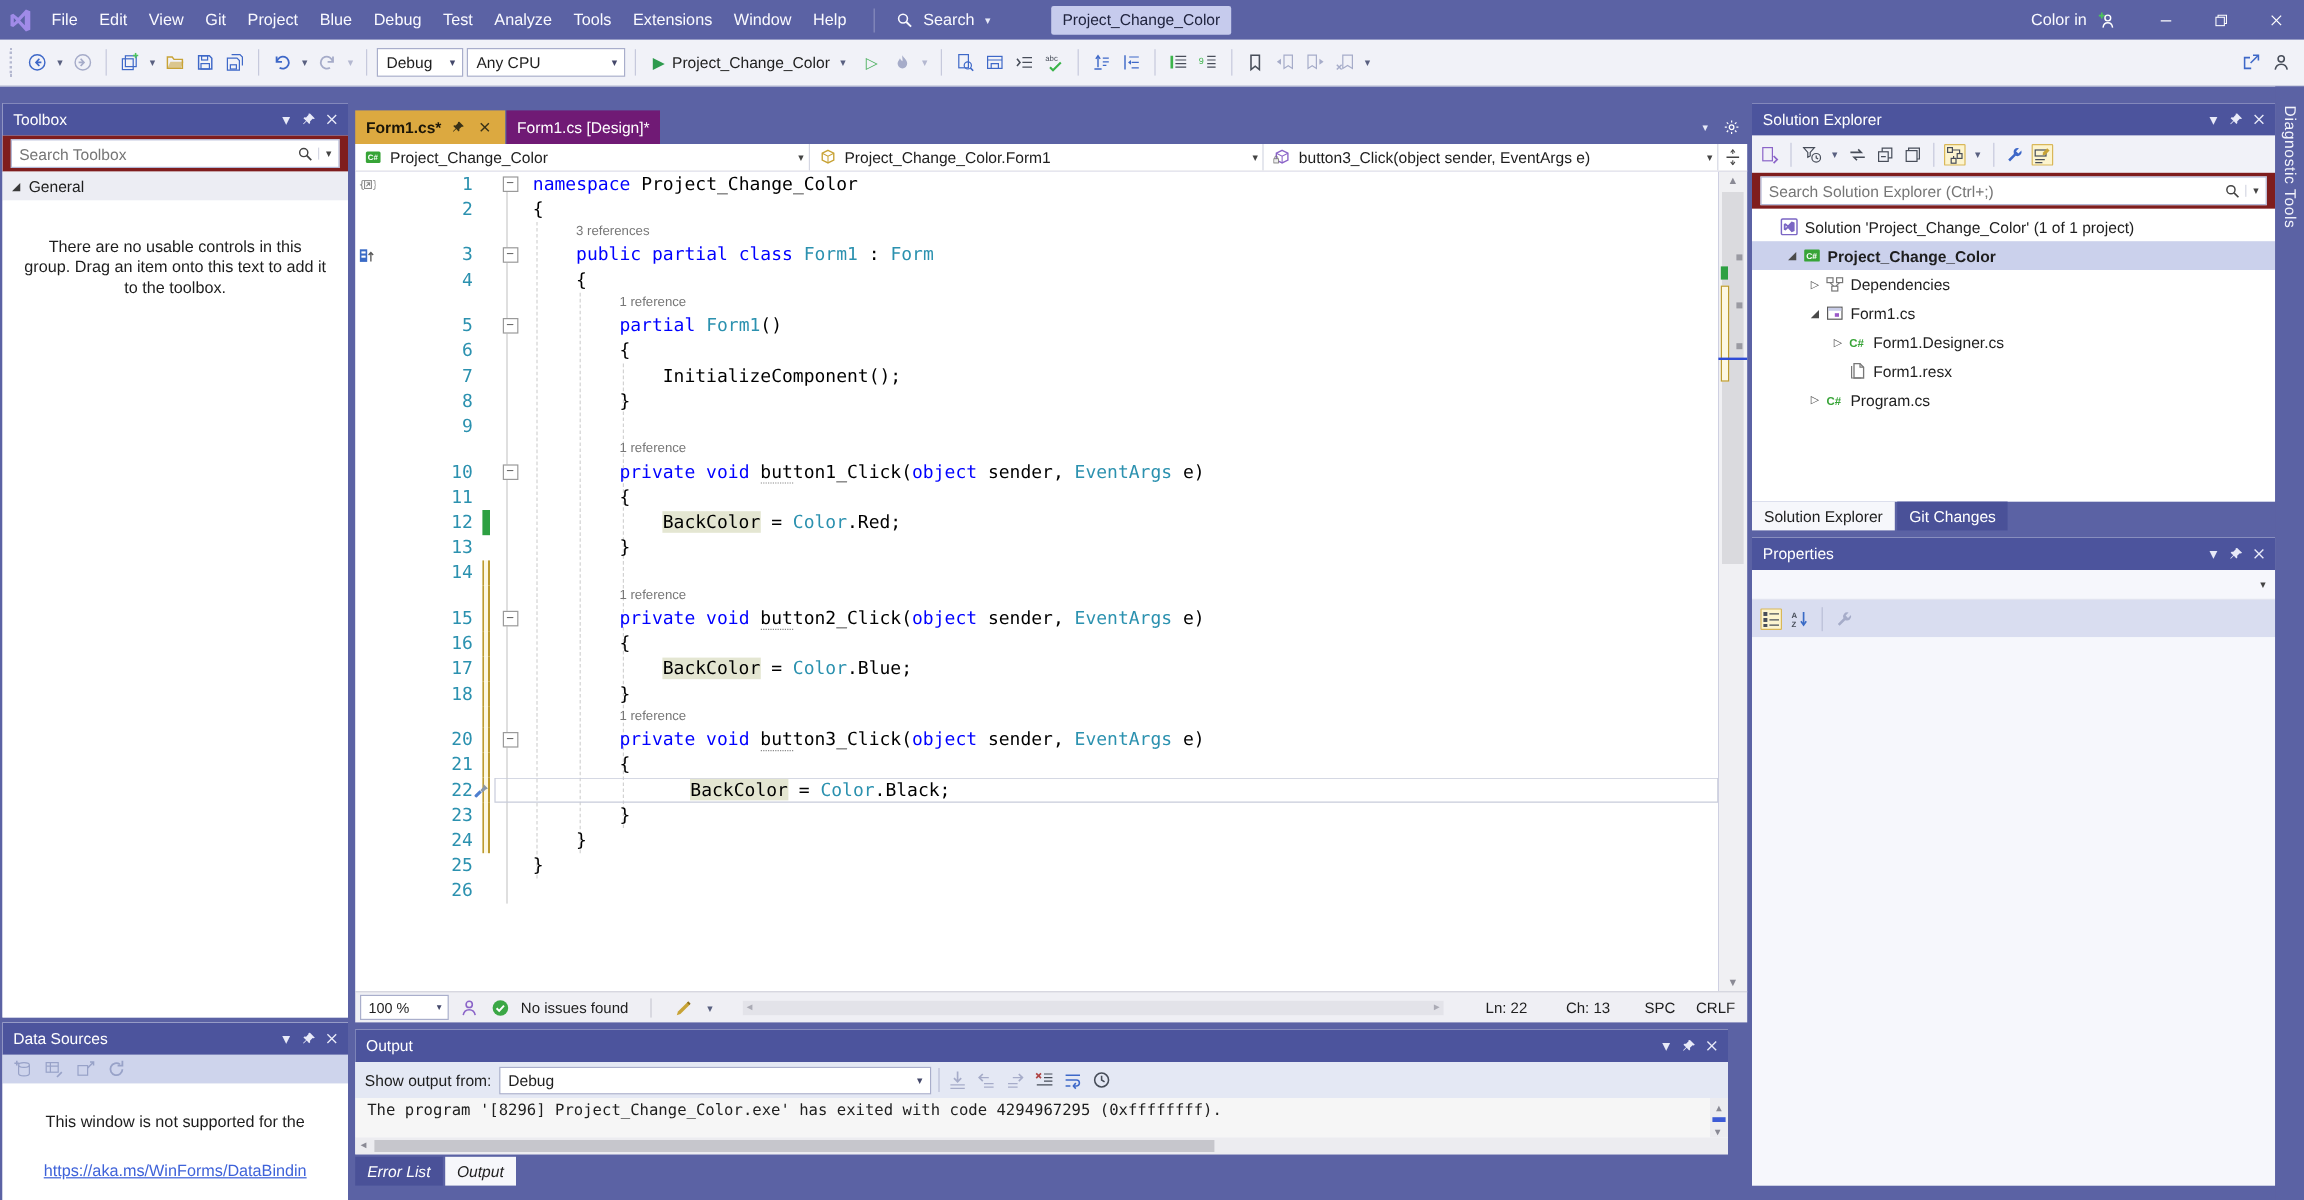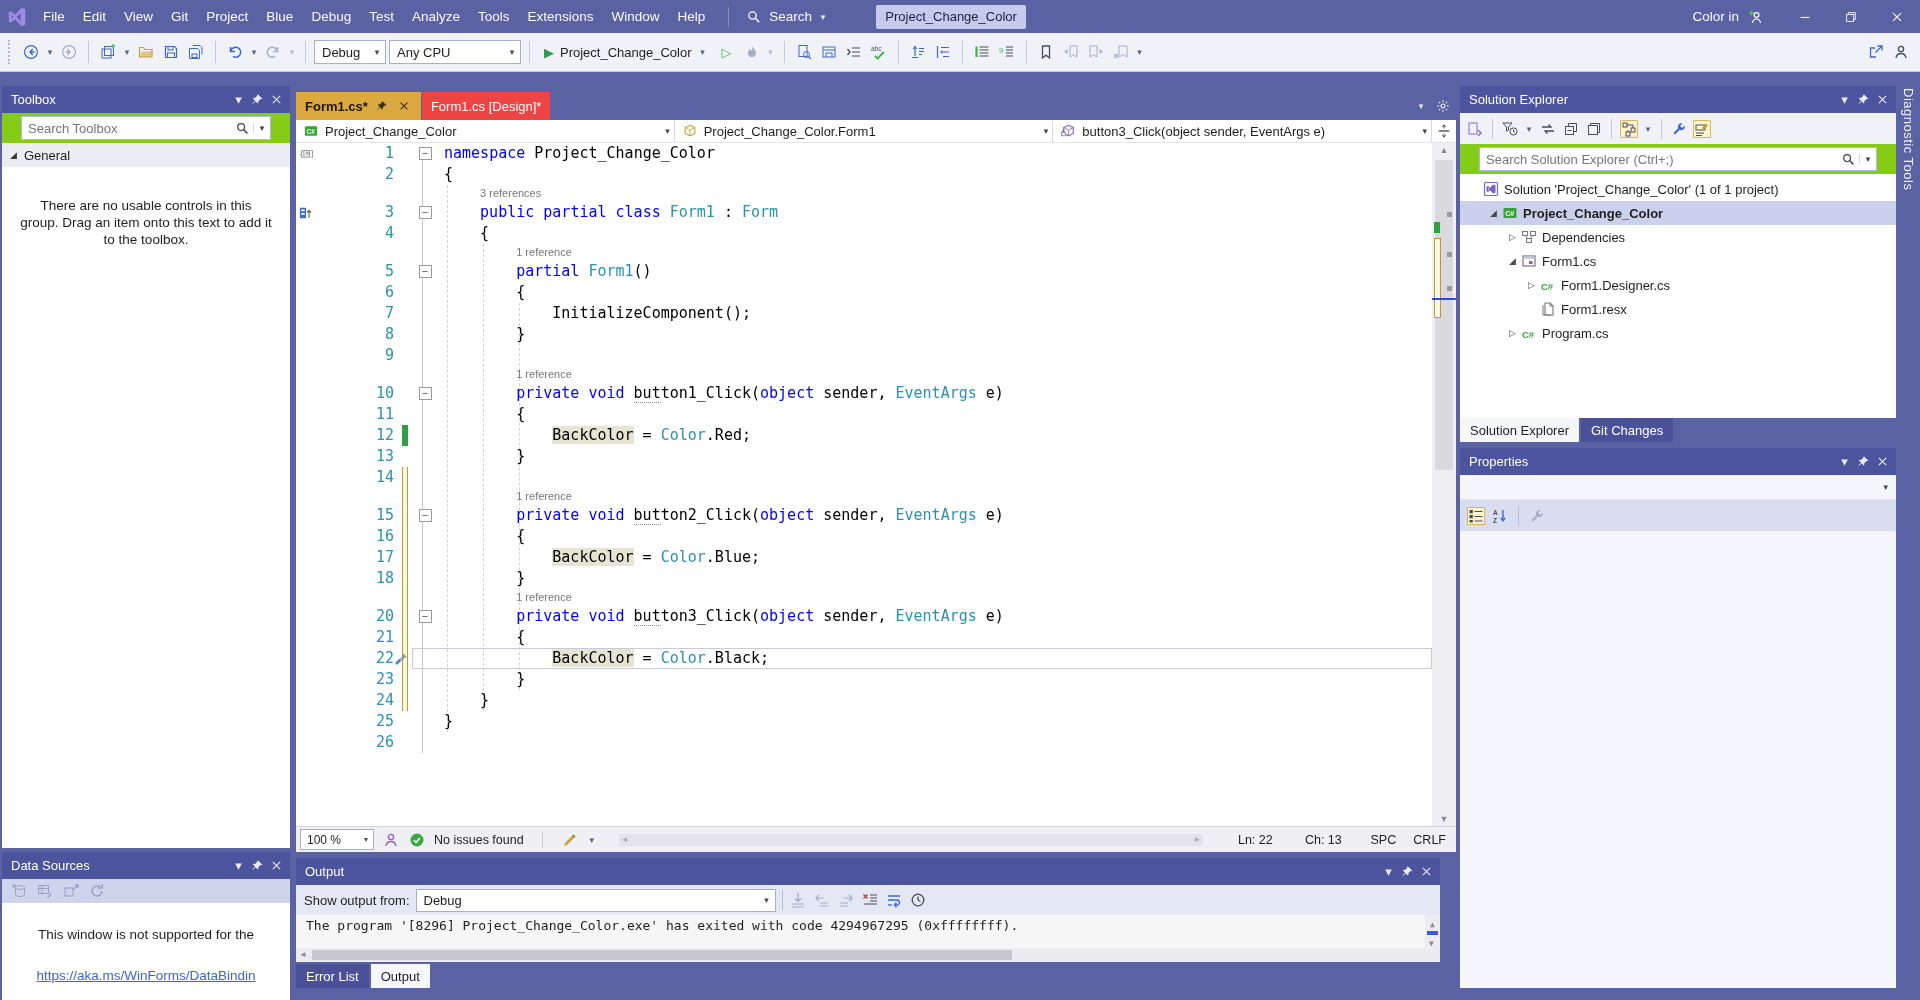--- a/index.html
+++ b/index.html
@@ -30,21 +30,21 @@
   .combo .carr{width:16px;text-align:center;font-size:9px;color:#44486A;}
   .runbtn{display:flex;align-items:center;gap:6px;padding:0 6px;height:26px;font-size:13px;}
   .playtri{color:#2E9B4E;font-size:13px;}
   .flex1{flex:1;}
   
   .panel{position:absolute;background:#F4F5FA;display:flex;flex-direction:column;overflow:hidden;}
   .phead{height:27px;min-height:27px;background:#4C549D;color:#FFF;display:flex;align-items:center;padding:0 4px 0 9px;font-size:13px;}
   .phead .sp{flex:1;}
   .phead .hic{width:19px;height:19px;display:flex;align-items:center;justify-content:center;color:#E8EAF8;}
   .phead .hic svg{width:13px;height:13px;}
-  .searchrow{padding:3px 19px;background:#84cc16;}
+  .searchrow{padding:3px 7px;background:#7f1d1d;}
   .searchbox{height:24px;background:#fff;border:1px solid #B3B8D6;display:flex;align-items:center;}
   .searchbox input{flex:1;border:none;outline:none;font-size:13px;padding:0 6px;font-family:"Liberation Sans",sans-serif;color:#333;background:transparent;}
   .searchbox input::placeholder{color:#767676;}
   .searchbox .mag{width:22px;color:#444;display:flex;justify-content:center;}
   .searchbox .mag svg{width:13px;height:13px;}
   .searchbox .sdrop{width:17px;border-left:1px solid #D5D7E3;text-align:center;font-size:9px;color:#444;}
   
   .tb-general{height:24px;background:#ECEDF3;display:flex;align-items:center;gap:7px;padding:0 8px;font-size:13px;color:#1E1E1E;}
   .tb-exp{font-size:9px;color:#3A3A3A;}
   .tb-body{flex:1;background:#fff;display:flex;justify-content:center;}
@@ -52,21 +52,21 @@
   .ds-tools{height:24px;background:#CED4EC;display:flex;align-items:center;gap:8px;padding:0 8px;}
   .ds-tools .ic{color:#98A2C8;}
   .ds-body{flex:1;background:#fff;text-align:center;font-size:13.5px;overflow:hidden;}
   .ds-msg{margin-top:24px;white-space:nowrap;}
   .ds-link{margin-top:26px;color:#3E62D9;text-decoration:underline;white-space:nowrap;}
   
   .tabrow{position:absolute;left:296px;top:92px;width:1160px;height:28px;display:flex;align-items:stretch;}
   .dtab{display:flex;align-items:center;gap:6px;padding:0 9px;font-size:13px;}
   .dtab.active{background:#DCA940;color:#1B1608;font-weight:bold;}
   .dtab.active .hic{color:#3A3217;}
-  .dtab.inactive{background:#ef4444;color:#fff;margin-left:1px;}
+  .dtab.inactive{background:#701a75;color:#fff;margin-left:1px;}
   .dtab .hic{display:flex;width:16px;height:16px;align-items:center;justify-content:center;}
   .dtab .hic svg{width:12px;height:12px;}
   .tabrow-right{margin-left:auto;display:flex;align-items:center;gap:8px;color:#E8EAF8;padding-right:4px;}
   .tabrow-right .ic svg{width:14px;height:14px;}
   
   .crumbs{position:absolute;left:296px;top:120px;width:1160px;height:23px;background:#fff;display:flex;border-bottom:1px solid #E4E4EA;}
   .crumb{flex:1;display:flex;align-items:center;gap:5px;padding:0 4px 0 6px;border-right:1px solid #D5D7E3;font-size:13px;color:#1E1E1E;overflow:hidden;white-space:nowrap;}
   .crumb .carr{margin-left:auto;font-size:9px;color:#444;pad:0 4px;}
   .crumb .ic svg{width:14px;height:14px;}
   .crumb-split{width:24px;display:flex;align-items:center;justify-content:center;color:#444;}
@@ -77,21 +77,21 @@
   .crow{display:flex;position:relative;}
   .coderow{height:21px;line-height:21px;}
   .lensrow{height:17px;line-height:17px;}
   .cg{width:34px;min-width:34px;display:flex;align-items:center;padding-left:3px;}
   .cg svg{width:14px;height:14px;}
   .cn{width:72px;min-width:72px;text-align:right;padding-right:8px;color:#2B91AF;}
   .cm{width:10px;min-width:10px;}
   .cm.green{background:linear-gradient(to right,#2DA042 0 6px,transparent 6px);}
   .cm.gold{background:linear-gradient(to right,#BD9B2F 0 1px,#FDF8E3 1px 5px,#BD9B2F 5px 6px,transparent 6px);}
   .cbody{flex:1;display:flex;}
-  .current .cbody{box-shadow:inset 0 0 0 1px #C8CCDA;}
+  .current .cbody{box-shadow:inset 0 0 0 1px #C8CCDA;gap:23px;}
   .cf{width:26px;min-width:26px;display:flex;justify-content:center;}
   .foldbox{width:13px;height:13px;margin-top:4px;border:1px solid #9A9A9A;background:#fff;color:#555;font-size:11px;line-height:10px;text-align:center;font-family:"Liberation Sans",sans-serif;}
   .ct{white-space:pre;}
   .lens{font-family:"Liberation Sans",sans-serif;font-size:11px;color:#777;align-self:flex-end;}
   .tk-kw{color:#0000FF;text-align:right;} .tk-ty{color:#2B91AF;} .tk-pl{color:#000;}
   .tk-hl{color:#000;background:#E4E6D2;}
   .tk-dots{color:#000;border-bottom:1.5px dotted #8A8A8A;}
   .screw{position:absolute;left:98px;top:3px;width:15px;height:15px;}
   .screw svg{width:15px;height:15px;}
   
@@ -109,21 +109,21 @@
   .output{left:296px;top:858px;width:1144px;height:104px;}
   .out-tools{height:30px;min-height:30px;background:#E4E8F4;display:flex;align-items:center;padding:0 8px;gap:6px;font-size:13px;}
   .out-combo{width:360px;height:23px;background:#fff;border:1px solid #A9AECB;display:flex;align-items:center;padding-left:7px;font-size:13px;}
   .out-combo .carr{margin-left:auto;width:16px;text-align:center;font-size:9px;color:#44486A;}
   .out-body{flex:1;background:#F6F6F6;position:relative;font-family:"DejaVu Sans Mono",monospace;font-size:13px;color:#1E1E1E;padding:3px 20px 0 10px;white-space:nowrap;overflow:hidden;}
   .out-vscroll{position:absolute;right:0;top:0;bottom:0;width:15px;background:#ECECF0;text-align:center;}
   .out-vthumb{position:absolute;left:2px;right:2px;top:16px;height:4px;background:#3D5BD6;}
   .out-hscroll{height:14px;min-height:14px;background:#ECECF0;position:relative;}
   .out-hthumb{position:absolute;left:16px;top:2px;width:700px;height:10px;background:#C6C6CC;}
   
-  .bottomtabs{position:absolute;left:296px;top:964px;display:flex;gap:2px;font-size:13px;}
+  .bottomtabs{position:absolute;left:296px;top:964px;display:flex;gap:2px;font-size:13px;font-style:italic;}
   .btab{height:24px;display:flex;align-items:center;padding:0 10px;}
   .btab.inactive{background:#4A5198;color:#fff;}
   .btab.active{background:#F6F7FB;color:#1E1E1E;}
   
   .solx{left:1460px;top:86px;width:436px;height:332px;}
   .sx-tools{height:31px;min-height:31px;background:#F1F2F8;display:flex;align-items:center;gap:5px;padding:0 6px;}
   .sx-tools .sep{width:1px;height:20px;background:#C6C9DC;margin:0 3px;}
   .boxed{background:#FCF4CF;border:1px solid #D9B758;border-radius:1px;}
   .sx-tree{flex:1;background:#fff;padding-top:3px;overflow:hidden;}
   .trow{height:24px;display:flex;align-items:center;font-size:13px;color:#1E1E1E;white-space:nowrap;}

